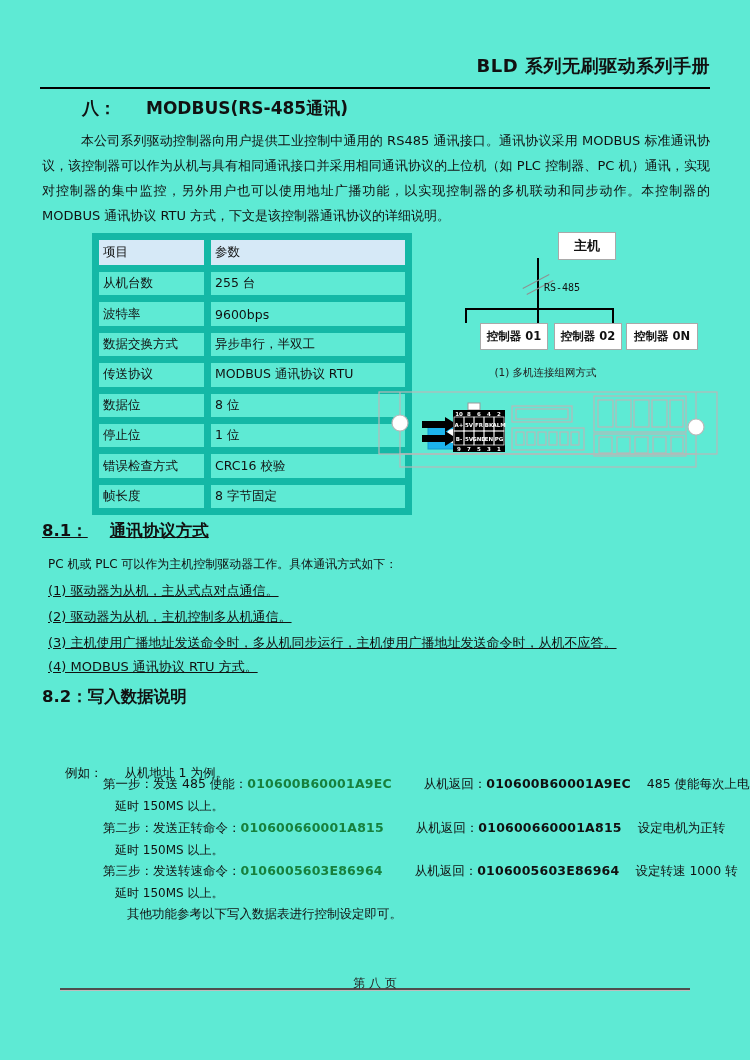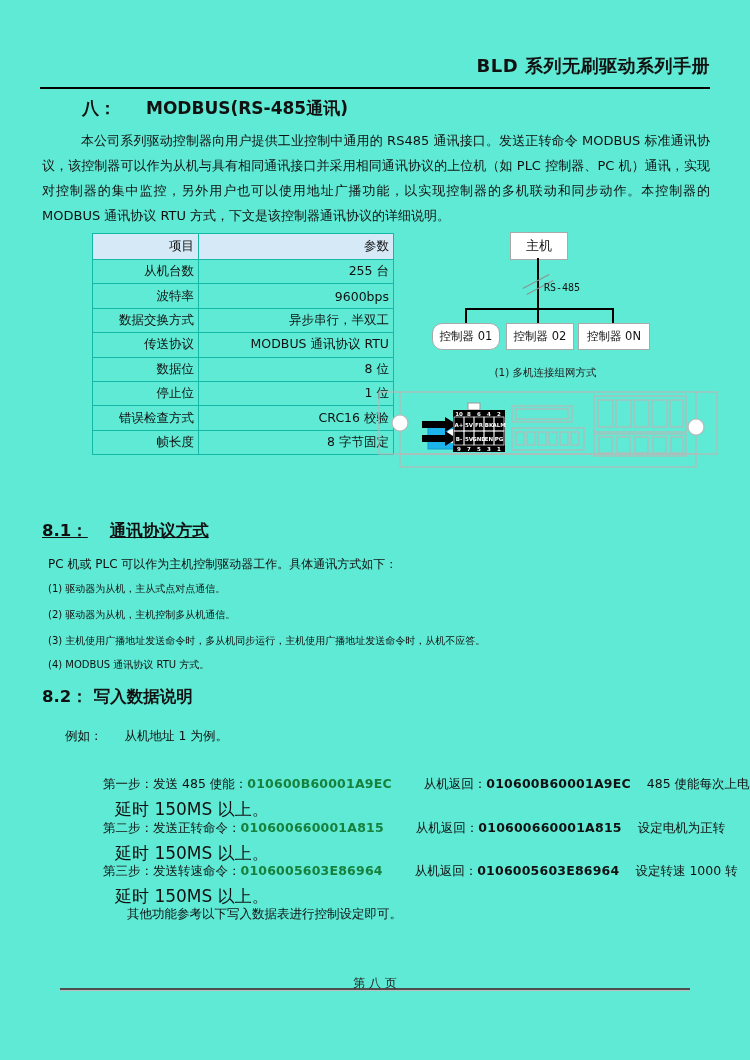--- a/index.html
+++ b/index.html
@@ -12,80 +12,80 @@
   .header-rule{left:40px;top:87px;width:670px;border-top:2px solid #000;}
 
   
   .h-main{left:42px;top:97px;font-size:17px;font-weight:bold;margin-left:40px;}
   .h-main .pfx{margin-right:30px;}
   .intro{left:42px;top:128px;width:668px;font-size:13px;line-height:25px;
          text-indent:3em;text-align:justify;}
 
   
   .ptable{left:92px;top:233px;border-collapse:collapse;font-size:12.5px;}
-  .ptable th,.ptable td{border:1px solid #14b8a6;text-align:right;padding:0 4px;}
+  .ptable th,.ptable td{border:7px solid #14b8a6;text-align:left;padding:0 4px;}
   .ptable th{background:#d6e9f7;font-weight:normal;height:25px;}
   .ptable td{height:23.4px;}
   .ptable .c1{width:97px;}
   .ptable .c2{width:186px;}
 
   
   .netdiag{left:425px;top:228px;width:290px;height:150px;}
   .dbox{position:absolute;border:1.5px solid #a9a9a9;background:#fff;
-        display:flex;align-items:center;justify-content:center;font-weight:normal;}
+        display:flex;align-items:center;justify-content:center;font-weight:bold;margin-left:48px;}
   .master{left:85px;top:4px;width:56px;height:26px;font-size:13px;}
   .vline{position:absolute;left:112px;top:30px;width:2px;height:50px;background:#000;}
   .slash{position:absolute;width:30px;height:0;border-top:1px solid #909090;transform:rotate(-28deg);}
   .busline{position:absolute;left:40px;top:80px;width:149px;height:2px;background:#000;}
   .drop{position:absolute;top:80px;width:2px;height:15px;background:#000;}
   .ctrl{top:95px;height:25px;font-size:11.5px;}
   .rs485-label{position:absolute;left:119px;top:54px;font-size:10px;font-family:"DejaVu Sans Mono",monospace;}
   .diag-caption{left:428px;top:366px;width:235px;text-align:center;font-size:10.5px;color:#222;}
 
   
   .devsvg{left:378px;top:390px;}
 
   
   .h-sub1{left:42px;top:520px;font-size:16.5px;font-weight:bold;text-decoration:underline;}
   .h-sub1 .pfx{margin-right:22px;}
   .s81-intro{left:48px;top:556px;font-size:12px;}
-  .s81-item{left:48px;font-size:10px;}
+  .s81-item{left:48px;font-size:13px;text-decoration:underline;}
 
   
   .h-sub2{left:42px;top:686px;font-size:16.5px;font-weight:bold;}
-  .h-sub2 .pfx{margin-right:6px;}
+  .h-sub2 .pfx{}
   .s82-para{left:42px;top:714px;width:670px;font-size:12.5px;line-height:23px;
             text-indent:2em;text-align:justify;}
-  .example{left:65px;top:728px;font-size:12.5px;}
+  .example{left:65px;top:765px;font-size:12.5px;}
   .example .gap{display:inline-block;width:22px;}
   .step{font-size:12.5px;white-space:nowrap;}
   .step{left:103px;}
   .code{font-weight:600;letter-spacing:0.2px;text-align:right;}
   .green{color:#17803d;}
   .gap-l{display:inline-block;width:32px;}
   .gap-s{display:inline-block;width:16px;}
-  .delay{left:115px;font-size:17px;}
+  .delay{left:115px;font-size:12px;}
   .closing{left:127px;top:906px;font-size:12.5px;}
 
   
   .footer-rule{left:60px;top:988px;width:630px;border-top:2px solid #4e4e4e;border-bottom:1px solid #bdbdbd;}
   .page-num{left:0;top:975px;width:750px;text-align:center;font-size:12px;color:#222;}
 </style>
 </head>
 <body>
 
 <div class="page">
 
   <div class="abs manual-title">BLD 系列无刷驱动系列手册</div>
   <div class="abs header-rule"></div>
 
   <div class="abs h-main">
     <span class="pfx">八：</span><span>MODBUS(RS-485通讯)</span>
   </div>
-  <div class="abs intro">本公司系列驱动控制器向用户提供工业控制中通用的 RS485 通讯接口。发送正转命令 MODBUS 标准通讯协议，该控制器可以作为从机与具有相同通讯接口并采用相同通讯协议的上位机（如 PLC 控制器、PC 机）通讯，实现对控制器的集中监控，另外用户也可以使用地址广播功能，以实现控制器的多机联动和同步动作。本控制器的 MODBUS 通讯协议 RTU 方式，下文是该控制器通讯协议的详细说明。</div>
+  <div class="abs intro">本公司系列驱动控制器向用户提供工业控制中通用的 RS485 通讯接口。通讯协议采用 MODBUS 标准通讯协议，该控制器可以作为从机与具有相同通讯接口并采用相同通讯协议的上位机（如 PLC 控制器、PC 机）通讯，实现对控制器的集中监控，另外用户也可以使用地址广播功能，以实现控制器的多机联动和同步动作。本控制器的 MODBUS 通讯协议 RTU 方式，下文是该控制器通讯协议的详细说明。</div>
 
   <table class="abs ptable">
     <tbody>
         <tr>
       <th class="c1">项目</th>
       <th class="c2">参数</th>
     </tr>
     <tr>
           <td>从机台数</td>
           <td>255 台</td>
@@ -124,21 +124,21 @@
   <div class="abs netdiag">
     <div class="dbox master">主机</div>
     <div class="vline"></div>
     <div class="slash" style="left:96px;top:53px;"></div>
     <div class="slash" style="left:100px;top:59px;"></div>
     <div class="rs485-label">RS-485</div>
     <div class="busline"></div>
     <div class="drop" style="left:40px;"></div>
     <div class="drop" style="left:112px;"></div>
     <div class="drop" style="left:187px;"></div>
-    <div class="dbox ctrl" style="left:7px;width:66px;border-radius:10px;">控制器 01</div>
+    <div class="dbox ctrl" style="left:7px;width:66px;">控制器 01</div>
     <div class="dbox ctrl" style="left:81px;width:66px;">控制器 02</div>
     <div class="dbox ctrl" style="left:153px;width:70px;">控制器 0N</div>
   </div>
   <div class="abs diag-caption">(1) 多机连接组网方式</div>
 
   <svg class="abs devsvg" width="340" height="88" viewBox="0 0 340 88">
     <g stroke="#b8b8b8" fill="none" stroke-width="1.2">
       <rect x="1" y="2" width="338" height="62"></rect>
       <rect x="22" y="64" width="296" height="13"></rect>
       <line x1="22" y1="2" x2="22" y2="64"></line>

